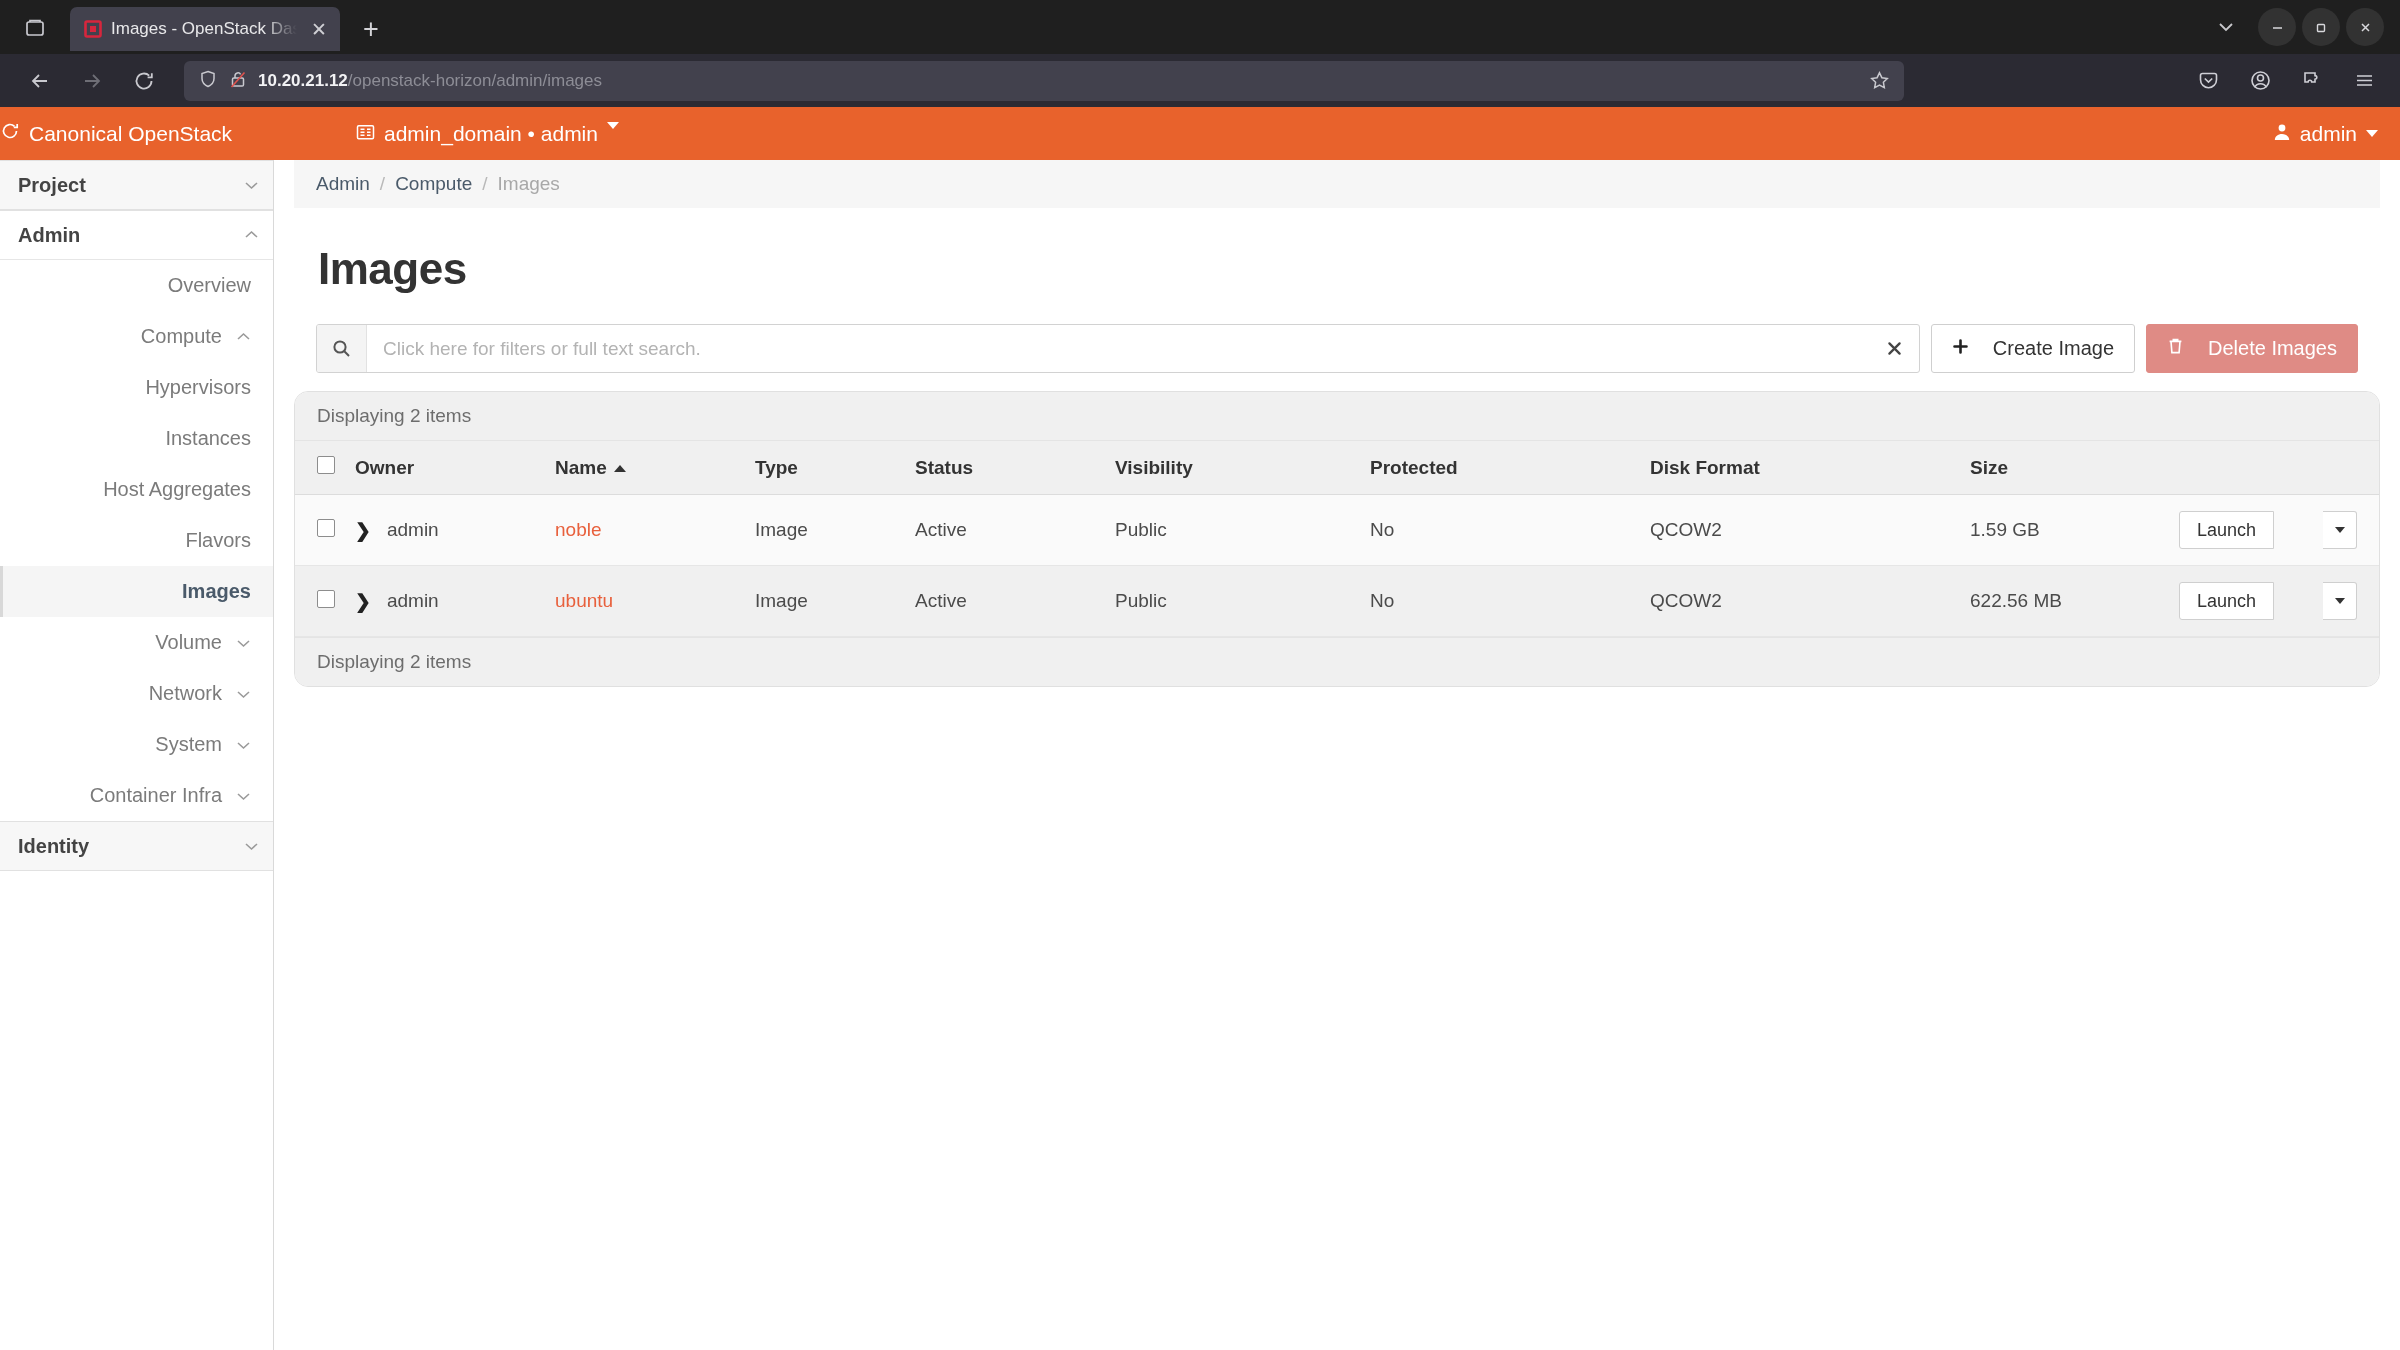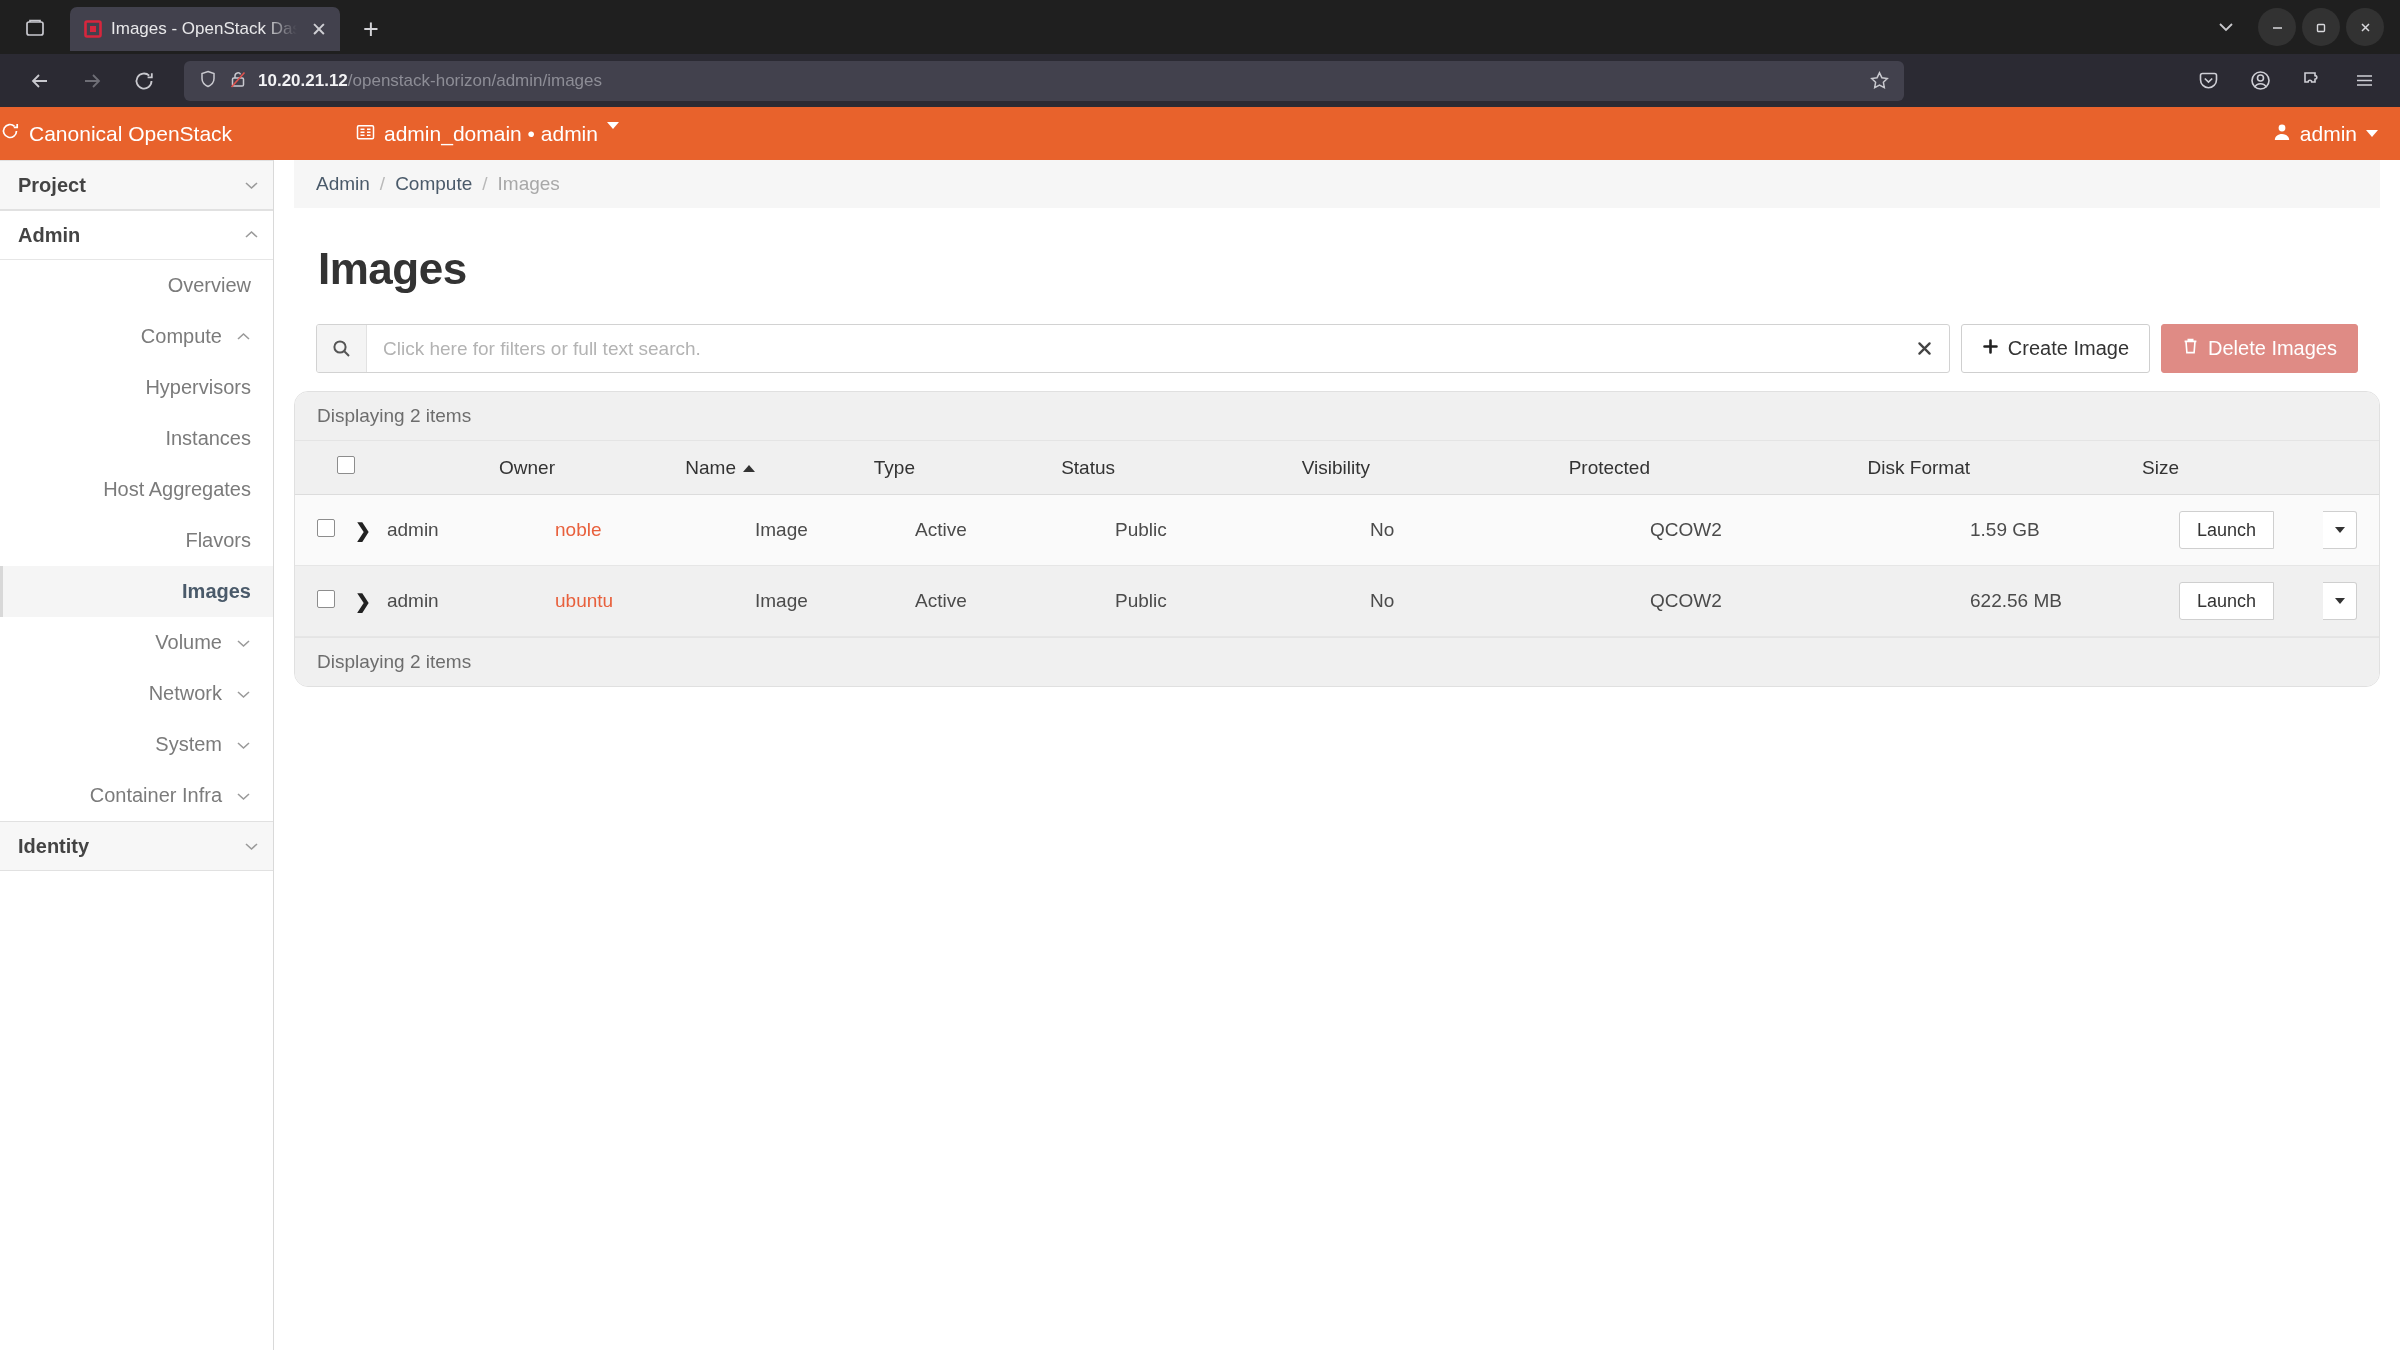--- a/index.html
+++ b/index.html
@@ -158,39 +158,39 @@
     font-size: 19px; color: #555; padding: 0 16px;
     font-family: "Liberation Sans", sans-serif;
   }
   .search-input::placeholder { color: #b3b3b3; }
   .search-clear {
     width: 48px; height: 100%; display: flex; align-items: center;
     justify-content: center; color: #555; font-size: 21px;
   }
   .btn {
     height: 49px; border-radius: 3px; display: flex; align-items: center;
-    gap: 9px; padding: 12px 20px; font-size: 20px; white-space: nowrap;
+    gap: 24px; padding: 12px 20px; font-size: 20px; white-space: nowrap;
   }
   .btn-default { background: #fff; border: 1px solid #cfcfcf; color: #333; }
   .btn-danger { background: #df8b85; border: 1px solid #df8b85; color: #fff; }
 
   
   .table-panel {
     margin: 0 20px; border: 1px solid #e0e0e0;
     border-radius: 14px; overflow: hidden;
   }
   .tbl-count {
     background: #f0f0f0; font-size: 19px; color: #6d6d6d;
     padding: 13px 22px; border-bottom: 1px solid #e4e4e4;
   }
   .tbl-count.bottom { border-bottom: none; border-top: 1px solid #e4e4e4; }
   table { width: 100%; border-collapse: collapse; table-layout: fixed; }
   thead th {
-    background: #f0f0f0; font-size: 19px; font-weight: 400; color: #333;
-    text-align: right; padding: 15px 0; border-bottom: 1px solid #dcdcdc;
+    background: #f0f0f0; font-size: 19px; font-weight: 700; color: #333;
+    text-align: left; padding: 15px 0; border-bottom: 1px solid #dcdcdc;
   }
   tbody td {
     font-size: 19px; color: #4b4b4b; padding: 16px 0;
     border-bottom: 1px solid #e6e6e6; vertical-align: middle;
   }
   tbody tr.odd td { background: #fafafa; }
   tbody tr.even td { background: #f0f0f0; }
   .c-check { width: 60px; padding-left: 22px !important; }
   .c-owner { width: 200px; }
   .c-name  { width: 200px; }

